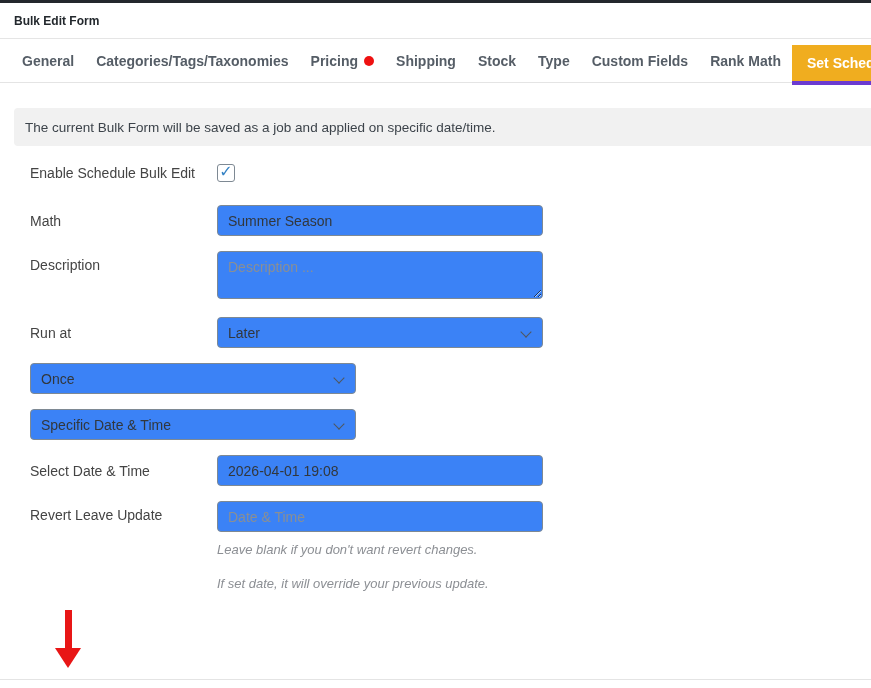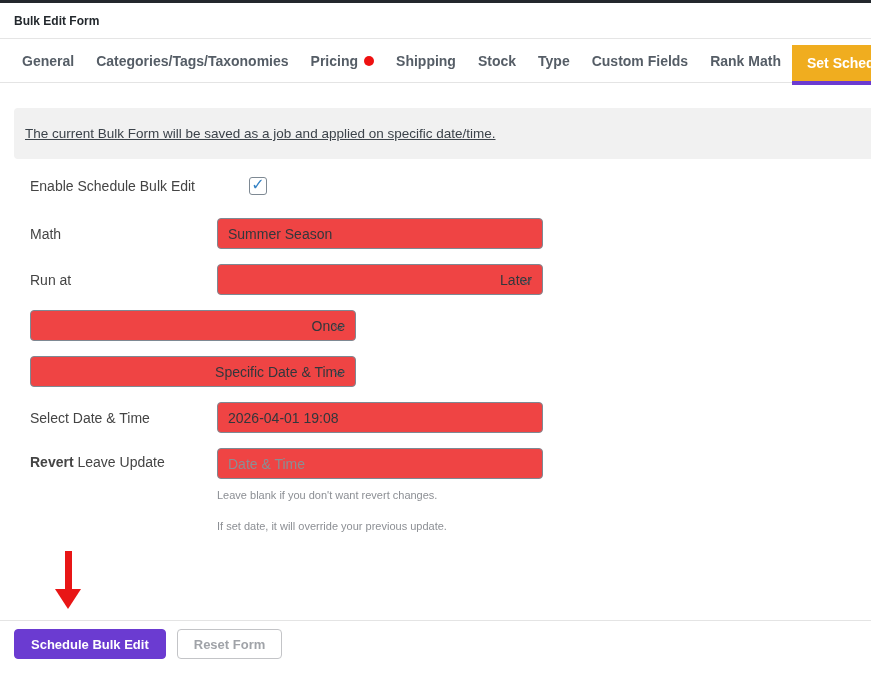--- a/index.html
+++ b/index.html
@@ -30,56 +30,56 @@
     width:10px;height:10px;border-radius:50%;
     background:var(--badge-red);margin-left:6px;display:inline-block;
   }
   .tab.active{
     background:var(--tab-orange);color:#fff;padding:0 15px;
     margin-top:6px;margin-bottom:-3px;
     border-bottom:4px solid var(--accent-purple);
   }
   .notice{
     margin:25px 0 0 14px;background:var(--notice-bg);
-    border-radius:4px 0 0 4px;height:51px;display:flex;align-items:center;
-    padding-left:11px;color:#3c434a;font-size:13.5px;text-decoration:underline;
+    border-radius:4px 0 0 4px;height:38px;display:flex;align-items:center;
+    padding-left:11px;color:#3c434a;font-size:13.5px;
   }
   .form-area{padding:18px 0 0 30px;}
   .frow{display:flex;align-items:center;margin-bottom:15px;}
   .frow.top{align-items:flex-start;}
   .flabel{width:187px;flex:0 0 187px;color:var(--label-color);font-size:14px;padding-top:0;}
   .frow.top .flabel{padding-top:6px;}
   .fcontrol{width:326px;position:relative;}
   input.txt, .sel, textarea.ta{
     width:326px;border:1px solid var(--input-border);border-radius:4px;
     font-family:"Liberation Sans","DejaVu Sans",sans-serif;
-    font-size:14px;color:#32373c;background:#ef4444;padding:0 10px;
+    font-size:14px;color:#32373c;background:#3b82f6;padding:0 10px;
   }
   input.txt{height:31px;}
   input.txt::placeholder, textarea.ta::placeholder{color:#8a8f94;opacity:1;}
   textarea.ta{height:48px;padding:6px 10px;resize:vertical;line-height:1.3;}
-  .sel{height:31px;display:flex;align-items:center;cursor:pointer;justify-content:flex-end;}
+  .sel{height:31px;display:flex;align-items:center;cursor:pointer;}
   .chevron{
     position:absolute;right:13px;top:11px;width:8px;height:8px;
     border-right:1.6px solid #50575e;border-bottom:1.6px solid #50575e;
     transform:rotate(45deg);pointer-events:none;
   }
-  .enable-row{margin-bottom:23px;gap:32px;}
+  .enable-row{margin-bottom:23px;}
   .checkbox{
     width:18px;height:18px;border:1px solid var(--input-border);border-radius:3px;
     background:#fff;display:flex;align-items:center;justify-content:center;
     cursor:pointer;position:relative;
   }
   .checkbox .check{
     color:var(--check-blue);font-size:16px;font-weight:bold;line-height:1;
     margin-top:-3px;
   }
-  .help{margin:10px 0 0 0;color:var(--muted);font-size:11px;}
+  .help{margin:10px 0 0 0;color:var(--muted);font-style:italic;font-size:13px;}
   .help + .help{margin-top:19px;}
-  .bold{font-weight:bold;}
+  .bold{font-weight:normal;}
   .arrow-zone{position:relative;height:73px;}
   .red-arrow{position:absolute;left:53px;top:4px;width:30px;height:58px;}
   .red-arrow .shaft{width:7px;height:38px;background:#e81616;margin:0 auto;}
   .red-arrow .head{
     width:0;height:0;margin:0 auto;
     border-left:13px solid transparent;border-right:13px solid transparent;
     border-top:20px solid #e81616;
   }
   .footer{border-top:1px solid var(--border-gray);padding:8px 14px;display:flex;gap:11px;}
   .btn{
@@ -149,20 +149,26 @@
     </div>
   </div>
 
   <div class="frow">
     <div class="flabel">Math</div>
     <div class="fcontrol">
       <input class="txt" type="text" value="Summer Season" style="">
     </div>
   </div>
 
+  <div class="frow top">
+    <div class="flabel">Description</div>
+    <div class="fcontrol">
+      <textarea class="ta" placeholder="Description ..." style=""></textarea>
+    </div>
+  </div>
 
   <div class="frow">
     <div class="flabel">Run at</div>
     <div class="fcontrol">
       <div class="sel">
         <span>Later</span>
       </div>
       <span class="chevron"></span>
     </div>
   </div>

